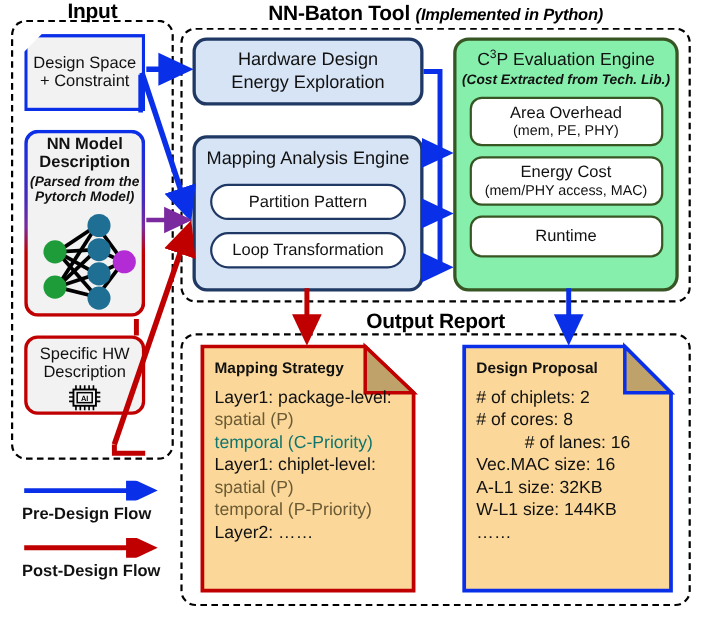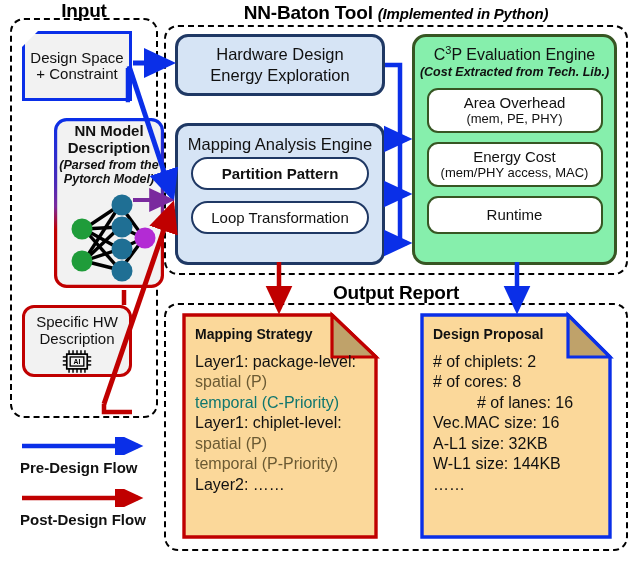--- a/index.html
+++ b/index.html
@@ -92,21 +92,21 @@
   #mae-box .t1 { font-size: 16.5px; }
   .pill {
     box-sizing: border-box;
     width: 178px; height: 33px;
     border: 2px solid #1f3864;
     border-radius: 17px;
     background: #ffffff;
     display: flex; align-items: center; justify-content: center;
     font-size: 15px; color: #111;
   }
-  #pill-partition { margin-top: 4px; font-weight: bold; }
+  #pill-partition { margin-top: 14px; }
   #pill-loop { margin-top: 11px; }
 
   
   #c3p-box {
     left: 412px; top: 34px; width: 205px; height: 231px;
     border: 3.5px solid #375623;
     border-radius: 14px;
     background: #86efac;
     justify-content: flex-start;
     padding-top: 7px;
@@ -181,21 +181,21 @@
 <div class="group-dashed" style="left:10px; top:18px; width:148px; height:400px;"></div>
 <div class="group-title" style="left:10px; top:0px; width:148px;">
   <span>Input</span>
 </div>
 
 <div class="node" id="design-space-box">
   <div class="t1">Design Space</div>
   <div class="t1">+ Constraint</div>
 </div>
 
-<div class="abs" style="left:22px; top:118px; width:100px; height:170px;margin-left:32px;">
+<div class="abs" style="left:22px; top:118px; width:100px; height:170px;">
   <svg class="abs" style="left:0;top:0;width:110px;height:170px;" viewBox="0 0 110 170">
     <defs>
       <linearGradient id="nnGrad" x1="0" y1="0" x2="0" y2="1">
         <stop offset="0%" stop-color="#0a2fe8"></stop>
         <stop offset="38%" stop-color="#4a2ab8"></stop>
         <stop offset="52%" stop-color="#7a2a9e"></stop>
         <stop offset="66%" stop-color="#c00000"></stop>
         <stop offset="100%" stop-color="#c00000"></stop>
       </linearGradient>
     </defs>

